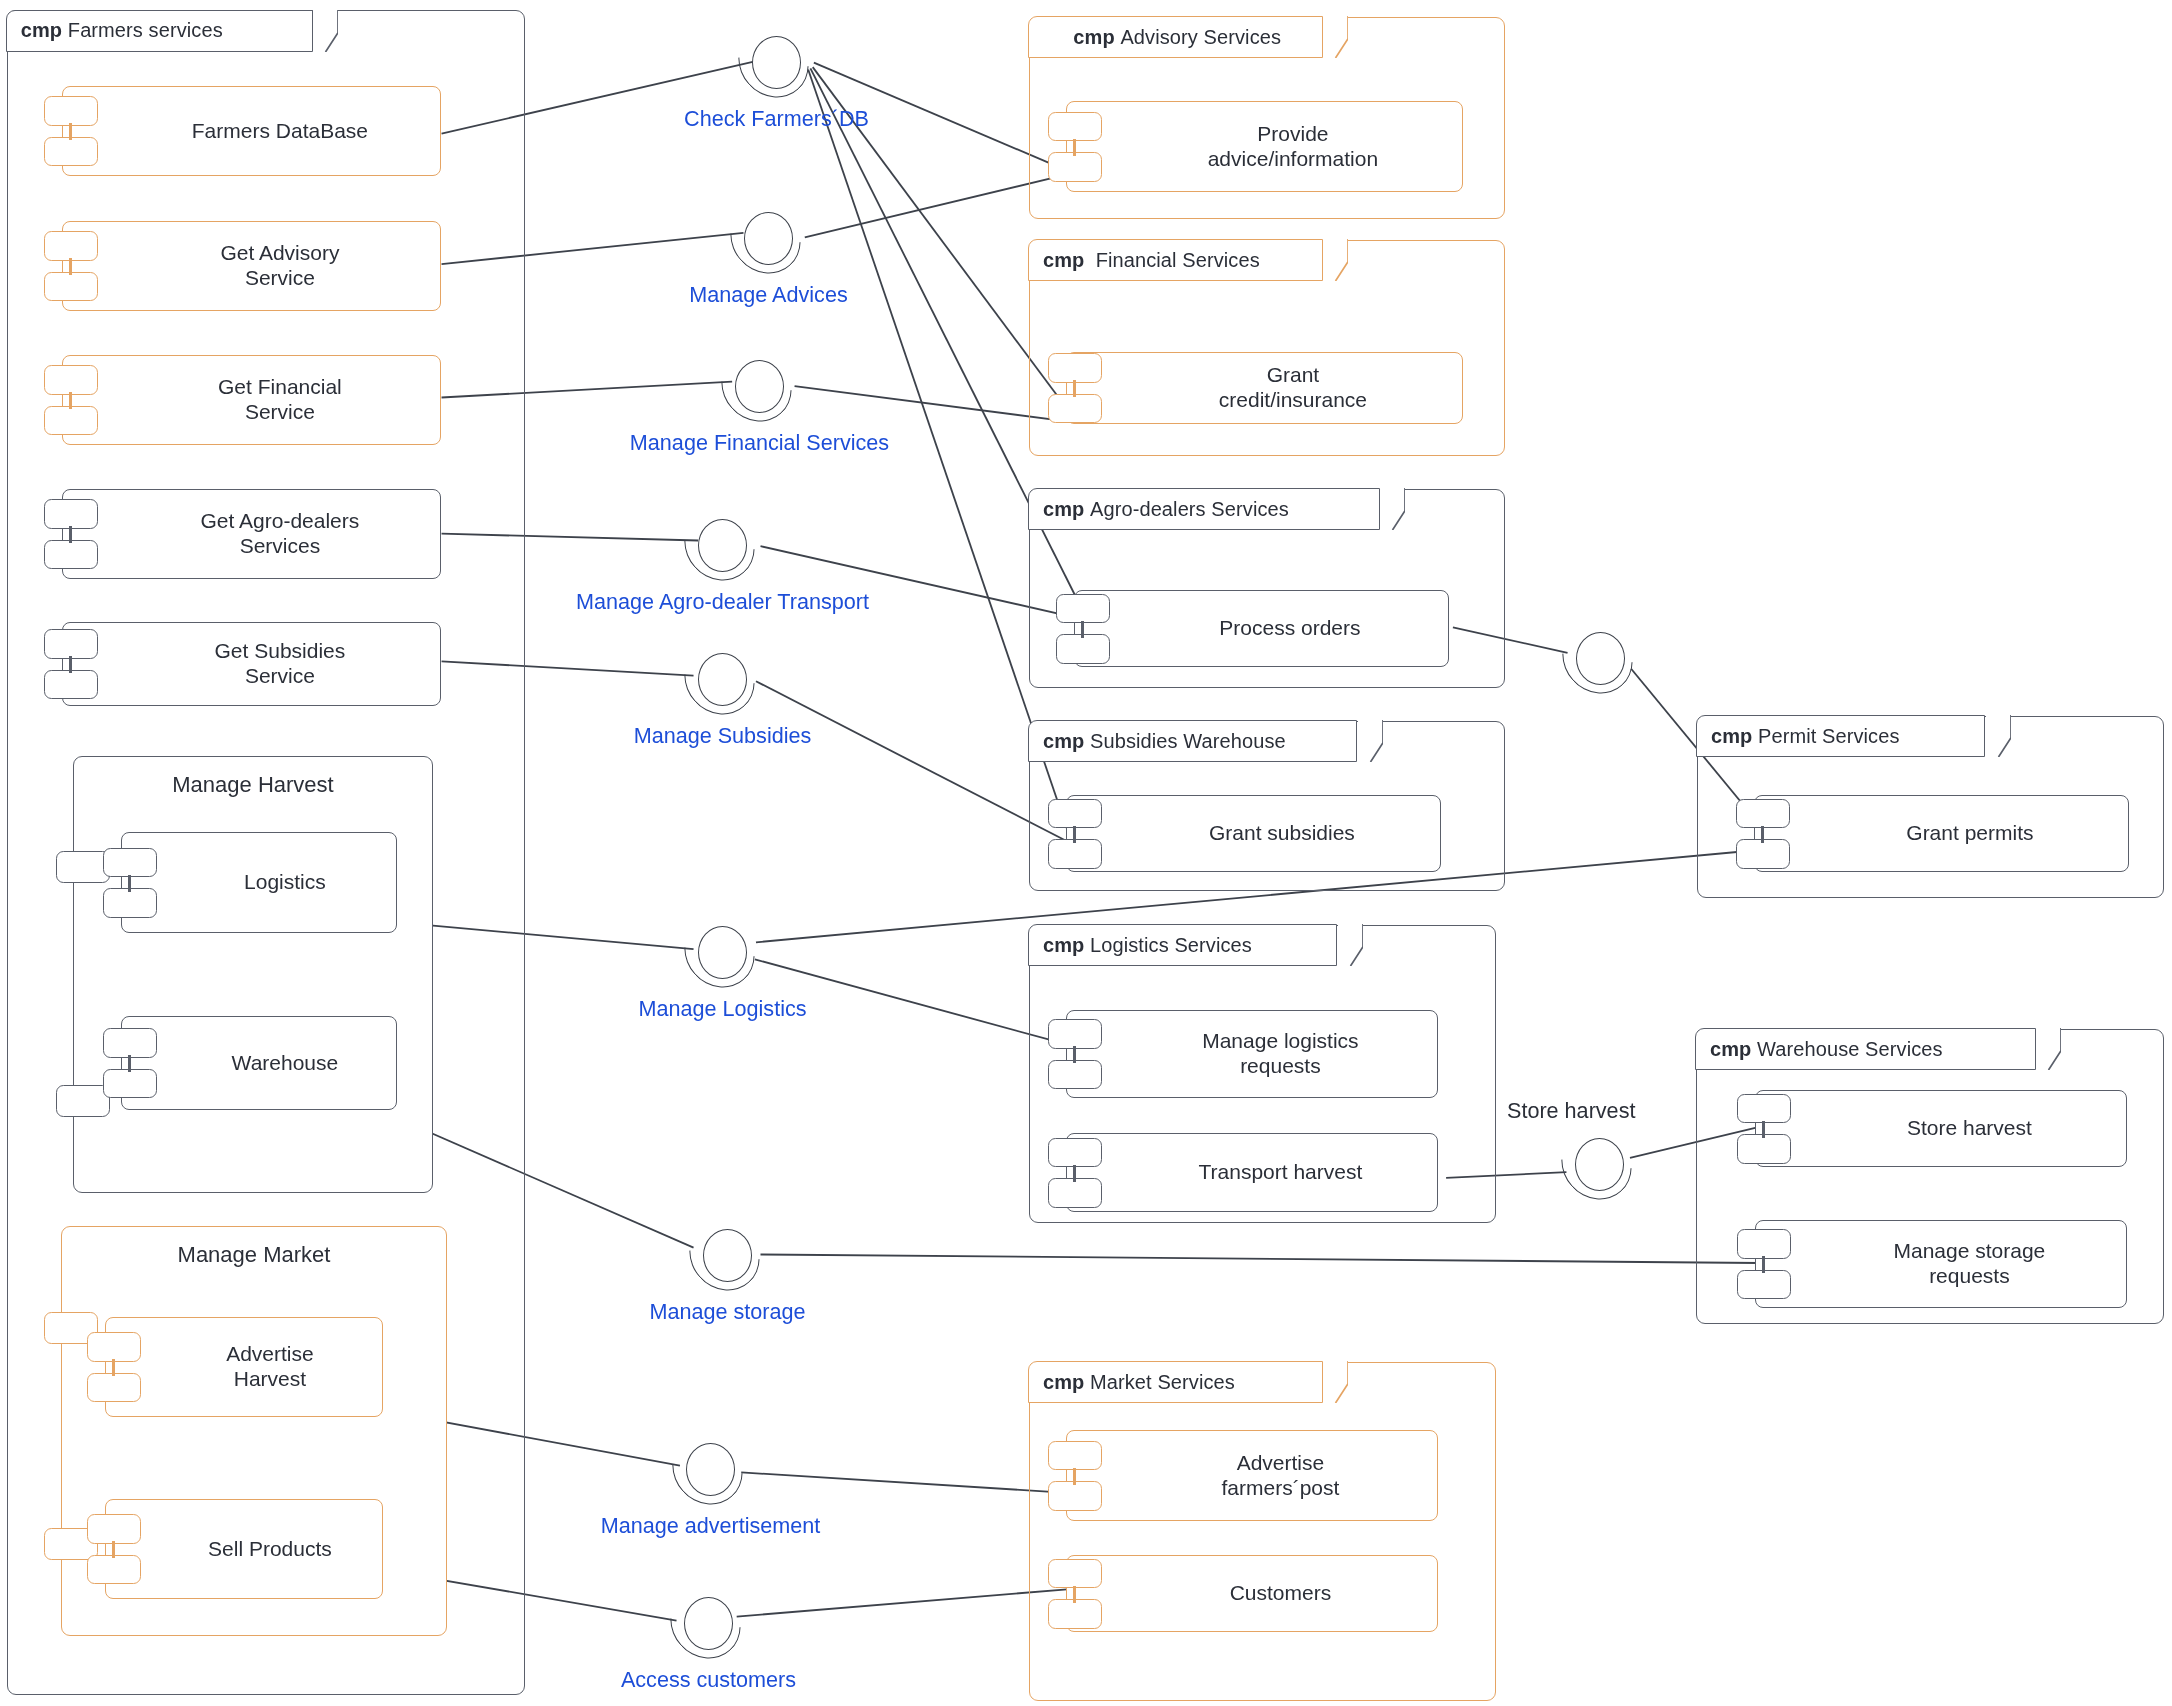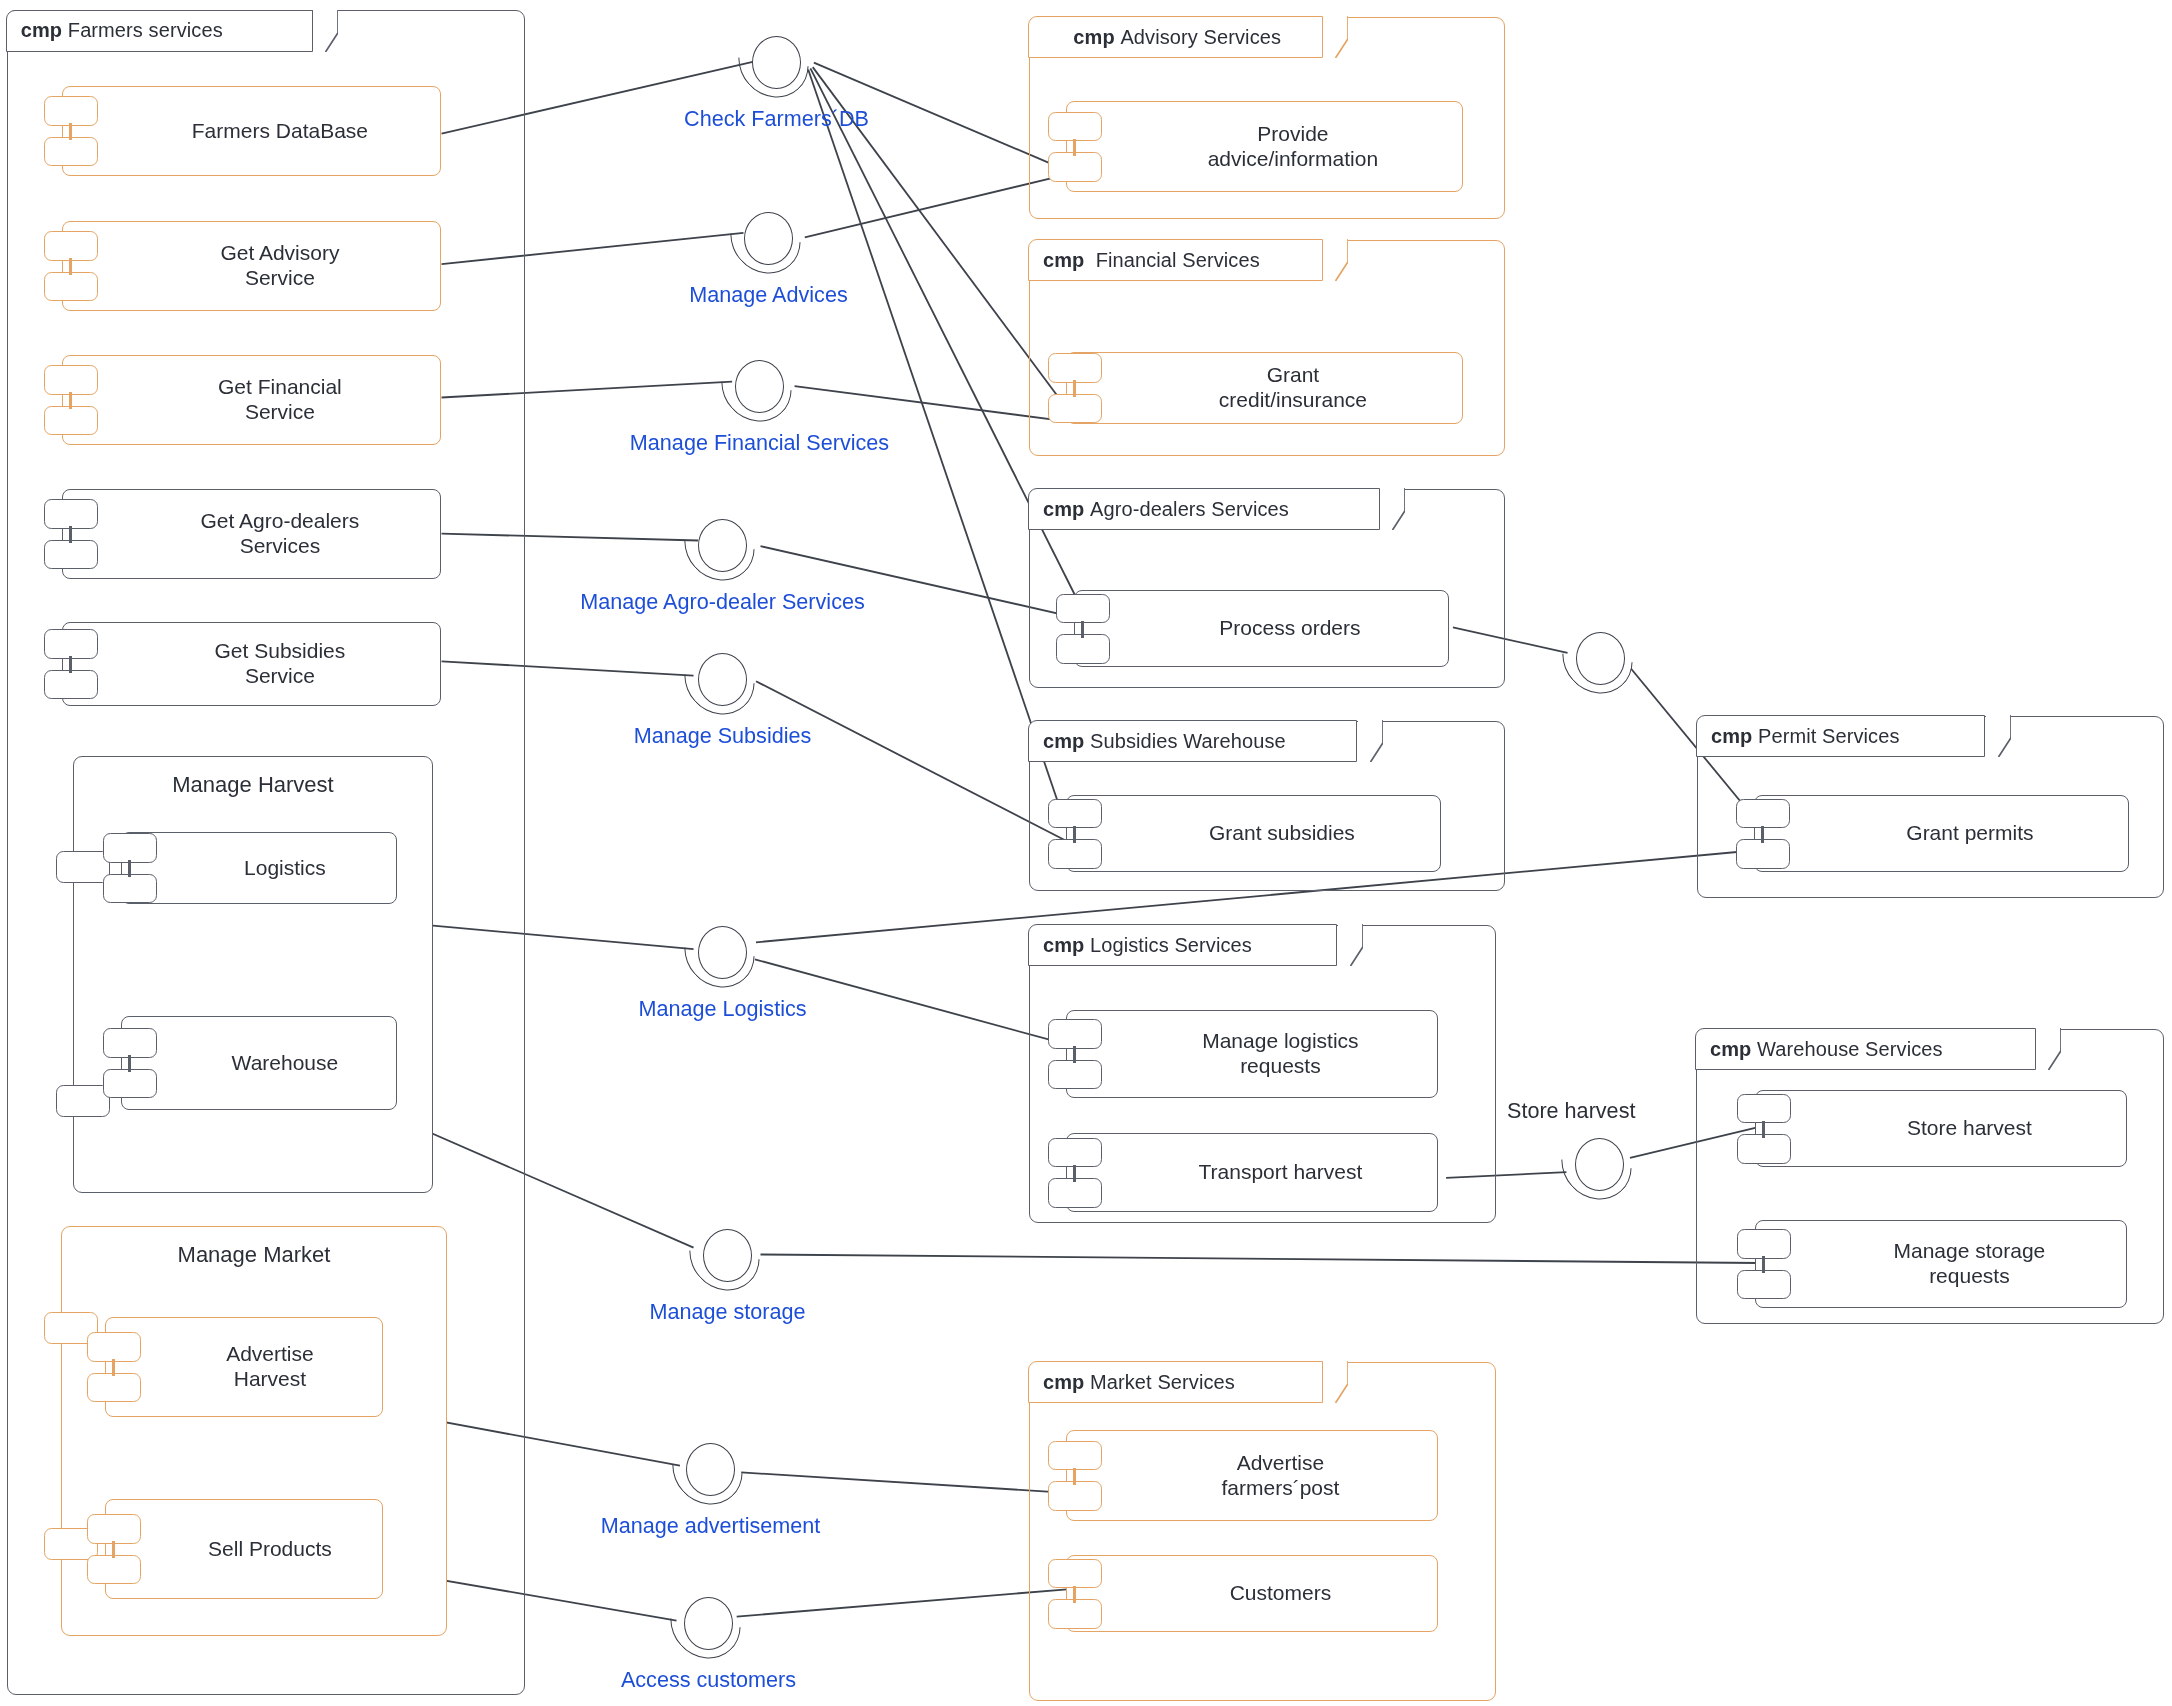--- a/index.html
+++ b/index.html
@@ -177,21 +177,21 @@
         <s></s>
       </span>
     <span class="label">Get Subsidies<br>Service</span>
   </div>
 
   <div class="group" style="left:73px;top:756px;width:360px;height:437px;">
     <div class="gtitle">Manage Harvest</div>
     <div class="gplug" style="top:94px;"></div>
     <div class="gplug" style="top:328px;"></div>
   </div>
-  <div class="comp" style="left:121px;top:832px;width:276px;height:72px;padding-left:62px;">
+  <div class="comp" style="left:121px;top:832px;width:276px;height:101px;padding-left:62px;">
     <span class="plug">
         <i class="t"></i>
         <i class="b"></i>
         <s></s>
       </span>
     <span class="label">Logistics</span>
   </div>
   <div class="comp" style="left:121px;top:1016px;width:276px;height:94px;padding-left:62px;">
     <span class="plug">
         <i class="t"></i>
@@ -237,21 +237,21 @@
 
   <div class="iface" style="left:720px;top:347px;">
     <div class="socket"></div>
     <div class="ball"></div>
     <div class="iname">Manage Financial Services</div>
   </div>
 
   <div class="iface" style="left:683px;top:506px;">
     <div class="socket"></div>
     <div class="ball"></div>
-    <div class="iname">Manage Agro-dealer Services</div>
+    <div class="iname">Manage Agro-dealer Transport</div>
   </div>
 
   <div class="iface" style="left:683px;top:640px;">
     <div class="socket"></div>
     <div class="ball"></div>
     <div class="iname">Manage Subsidies</div>
   </div>
 
   <div class="iface" style="left:683px;top:913px;">
     <div class="socket"></div>

